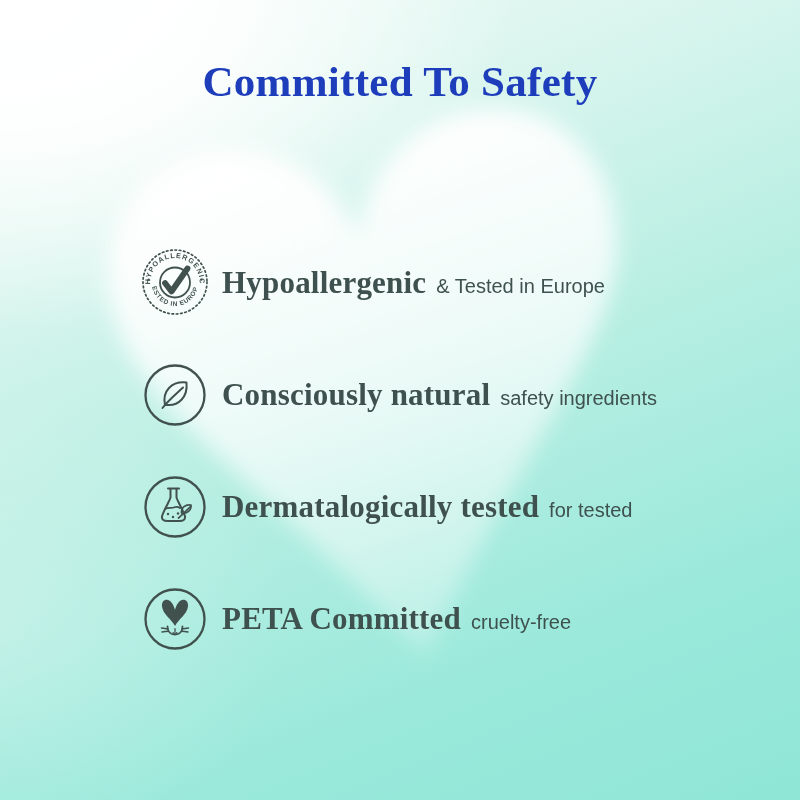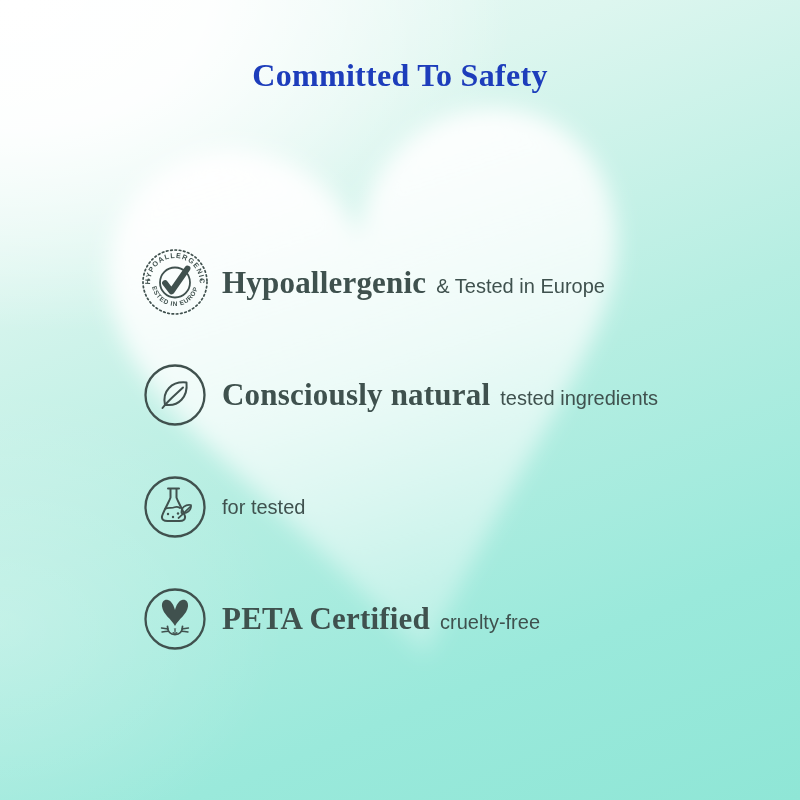--- a/index.html
+++ b/index.html
@@ -10,21 +10,21 @@
       radial-gradient(55% 45% at 0% 78%, rgba(255,255,255,0.22) 0%, rgba(255,255,255,0) 65%),
       linear-gradient(158deg, #f0fbf8 0%, #ddf6ef 22%, #b6eee2 52%, var(--teal-base, #9ae9db) 78%, #8fe6d6 100%);
     font-family:"Liberation Sans", sans-serif;
   }
   .heart-layer { position:absolute; inset:0; pointer-events:none; }
   .title {
     position:absolute; top:58px; left:0; width:100%; margin:0;
     text-align:center;
     font-family:"Liberation Serif", serif;
     font-weight:600;
-    font-size:32px; line-height:1.1;
+    font-size:43px; line-height:1.1;
     letter-spacing:0.3px;
     color:var(--title-color, #1d3dbb);
   }
   .features { position:absolute; left:140px; top:248px; }
   .feature { display:flex; align-items:center; height:70px; margin-bottom:42px; }
   .icon-wrap { width:70px; height:70px; flex:0 0 70px; }
   .icon-wrap svg { width:70px; height:70px; display:block; }
   .texts { margin-left:12px; display:flex; align-items:baseline; gap:10px; white-space:nowrap; }
   .main-text {
     font-family:"Liberation Serif", serif;
@@ -91,57 +91,58 @@
     <div class="feature">
       <span class="icon-wrap">
         <svg viewBox="0 0 70 70">
           <circle class="st" cx="35" cy="35" r="29.5" stroke-width="2.3"></circle>
           <path class="st" d="M25 45 C22 31 31.5 21 46.5 22.5 C48 37 38.5 46.5 26 44.8 Z" stroke-width="2"></path>
           <path class="st" d="M22.5 48 C28.5 40 34.5 35.5 43 27.5" stroke-width="2"></path>
         </svg>
       </span>
       <span class="texts">
         <span class="main-text">Consciously natural</span>
-        <span class="sub-text">tested ingredients</span>
+        <span class="sub-text">safety ingredients</span>
       </span>
     </div>
 
     <div class="feature">
       <span class="icon-wrap">
         <svg viewBox="0 0 70 70">
           <circle class="st" cx="35" cy="35" r="29.5" stroke-width="2.3"></circle>
           <path class="st" d="M28 16.5 L39 16.5" stroke-width="2"></path>
           <path class="st" d="M30.5 17 L30.5 25.5 C30.5 27 22.5 41 22 44.5 C21.5 47.8 24 49 27.5 49 L39.5 49 C43 49 45.5 47.8 45 44.5 C44.5 41 36.5 27 36.5 25.5 L36.5 17" stroke-width="2"></path>
           <path class="st" d="M25 37 C28.5 35 31.5 36.8 34.5 35.3 C36.5 34.4 38.5 35 40 36" stroke-width="1.7"></path>
           <circle class="fl" cx="28" cy="42" r="1.2"></circle>
           <circle class="fl" cx="33" cy="45" r="1.2"></circle>
           <circle class="fl" cx="38" cy="41.5" r="1.2"></circle>
           <path class="st" d="M41.5 41 C41 35.5 45.5 32 51 33 C51.5 38.5 47 42 42 41.2 Z" stroke-width="1.7"></path>
           <path class="st" d="M38.5 46 C42 43 46 39 50.5 34.5" stroke-width="1.7"></path>
         </svg>
       </span>
       <span class="texts">
+        <span class="main-text">Dermatalogically tested</span>
         <span class="sub-text">for tested</span>
       </span>
     </div>
 
     <div class="feature">
       <span class="icon-wrap">
         <svg viewBox="0 0 70 70">
           <circle class="st" cx="35" cy="35" r="29.5" stroke-width="2.3"></circle>
           <path class="fl" d="M35 42 C31.5 35 23 30.5 22 22.5 C21.5 17.5 24.5 15 28 16 C31.5 17 33.9 21.5 35 26 C36.1 21.5 38.5 17 42 16 C45.5 15 48.5 17.5 48 22.5 C47 30.5 38.5 35 35 42 Z"></path>
           <path class="st" d="M27.5 42.5 C27.5 47.5 30.5 50.5 35 50.5 C39.5 50.5 42.5 47.5 42.5 42.5" stroke-width="1.8"></path>
           <path class="st" d="M21.5 44 C24 44.2 26 44.5 28 45" stroke-width="1.4"></path>
           <path class="st" d="M22 48 C24.5 47.6 26.5 47.4 28.5 47.3" stroke-width="1.4"></path>
           <path class="st" d="M48.5 44 C46 44.2 44 44.5 42 45" stroke-width="1.4"></path>
           <path class="st" d="M48 48 C45.5 47.6 43.5 47.4 41.5 47.3" stroke-width="1.4"></path>
           <path class="fl" d="M33.6 44.5 L35 46 L36.4 44.5 Z"></path>
           <path class="st" d="M35 46 L35 47.6 M33.2 48.6 C33.8 49.4 36.2 49.4 36.8 48.6" stroke-width="1.3"></path>
         </svg>
       </span>
       <span class="texts">
-        <span class="main-text">PETA Certified</span>
+        <span class="main-text">PETA Committed</span>
         <span class="sub-text">cruelty-free</span>
       </span>
     </div>
 
   </div>
 </div>
 
 </body></html>

